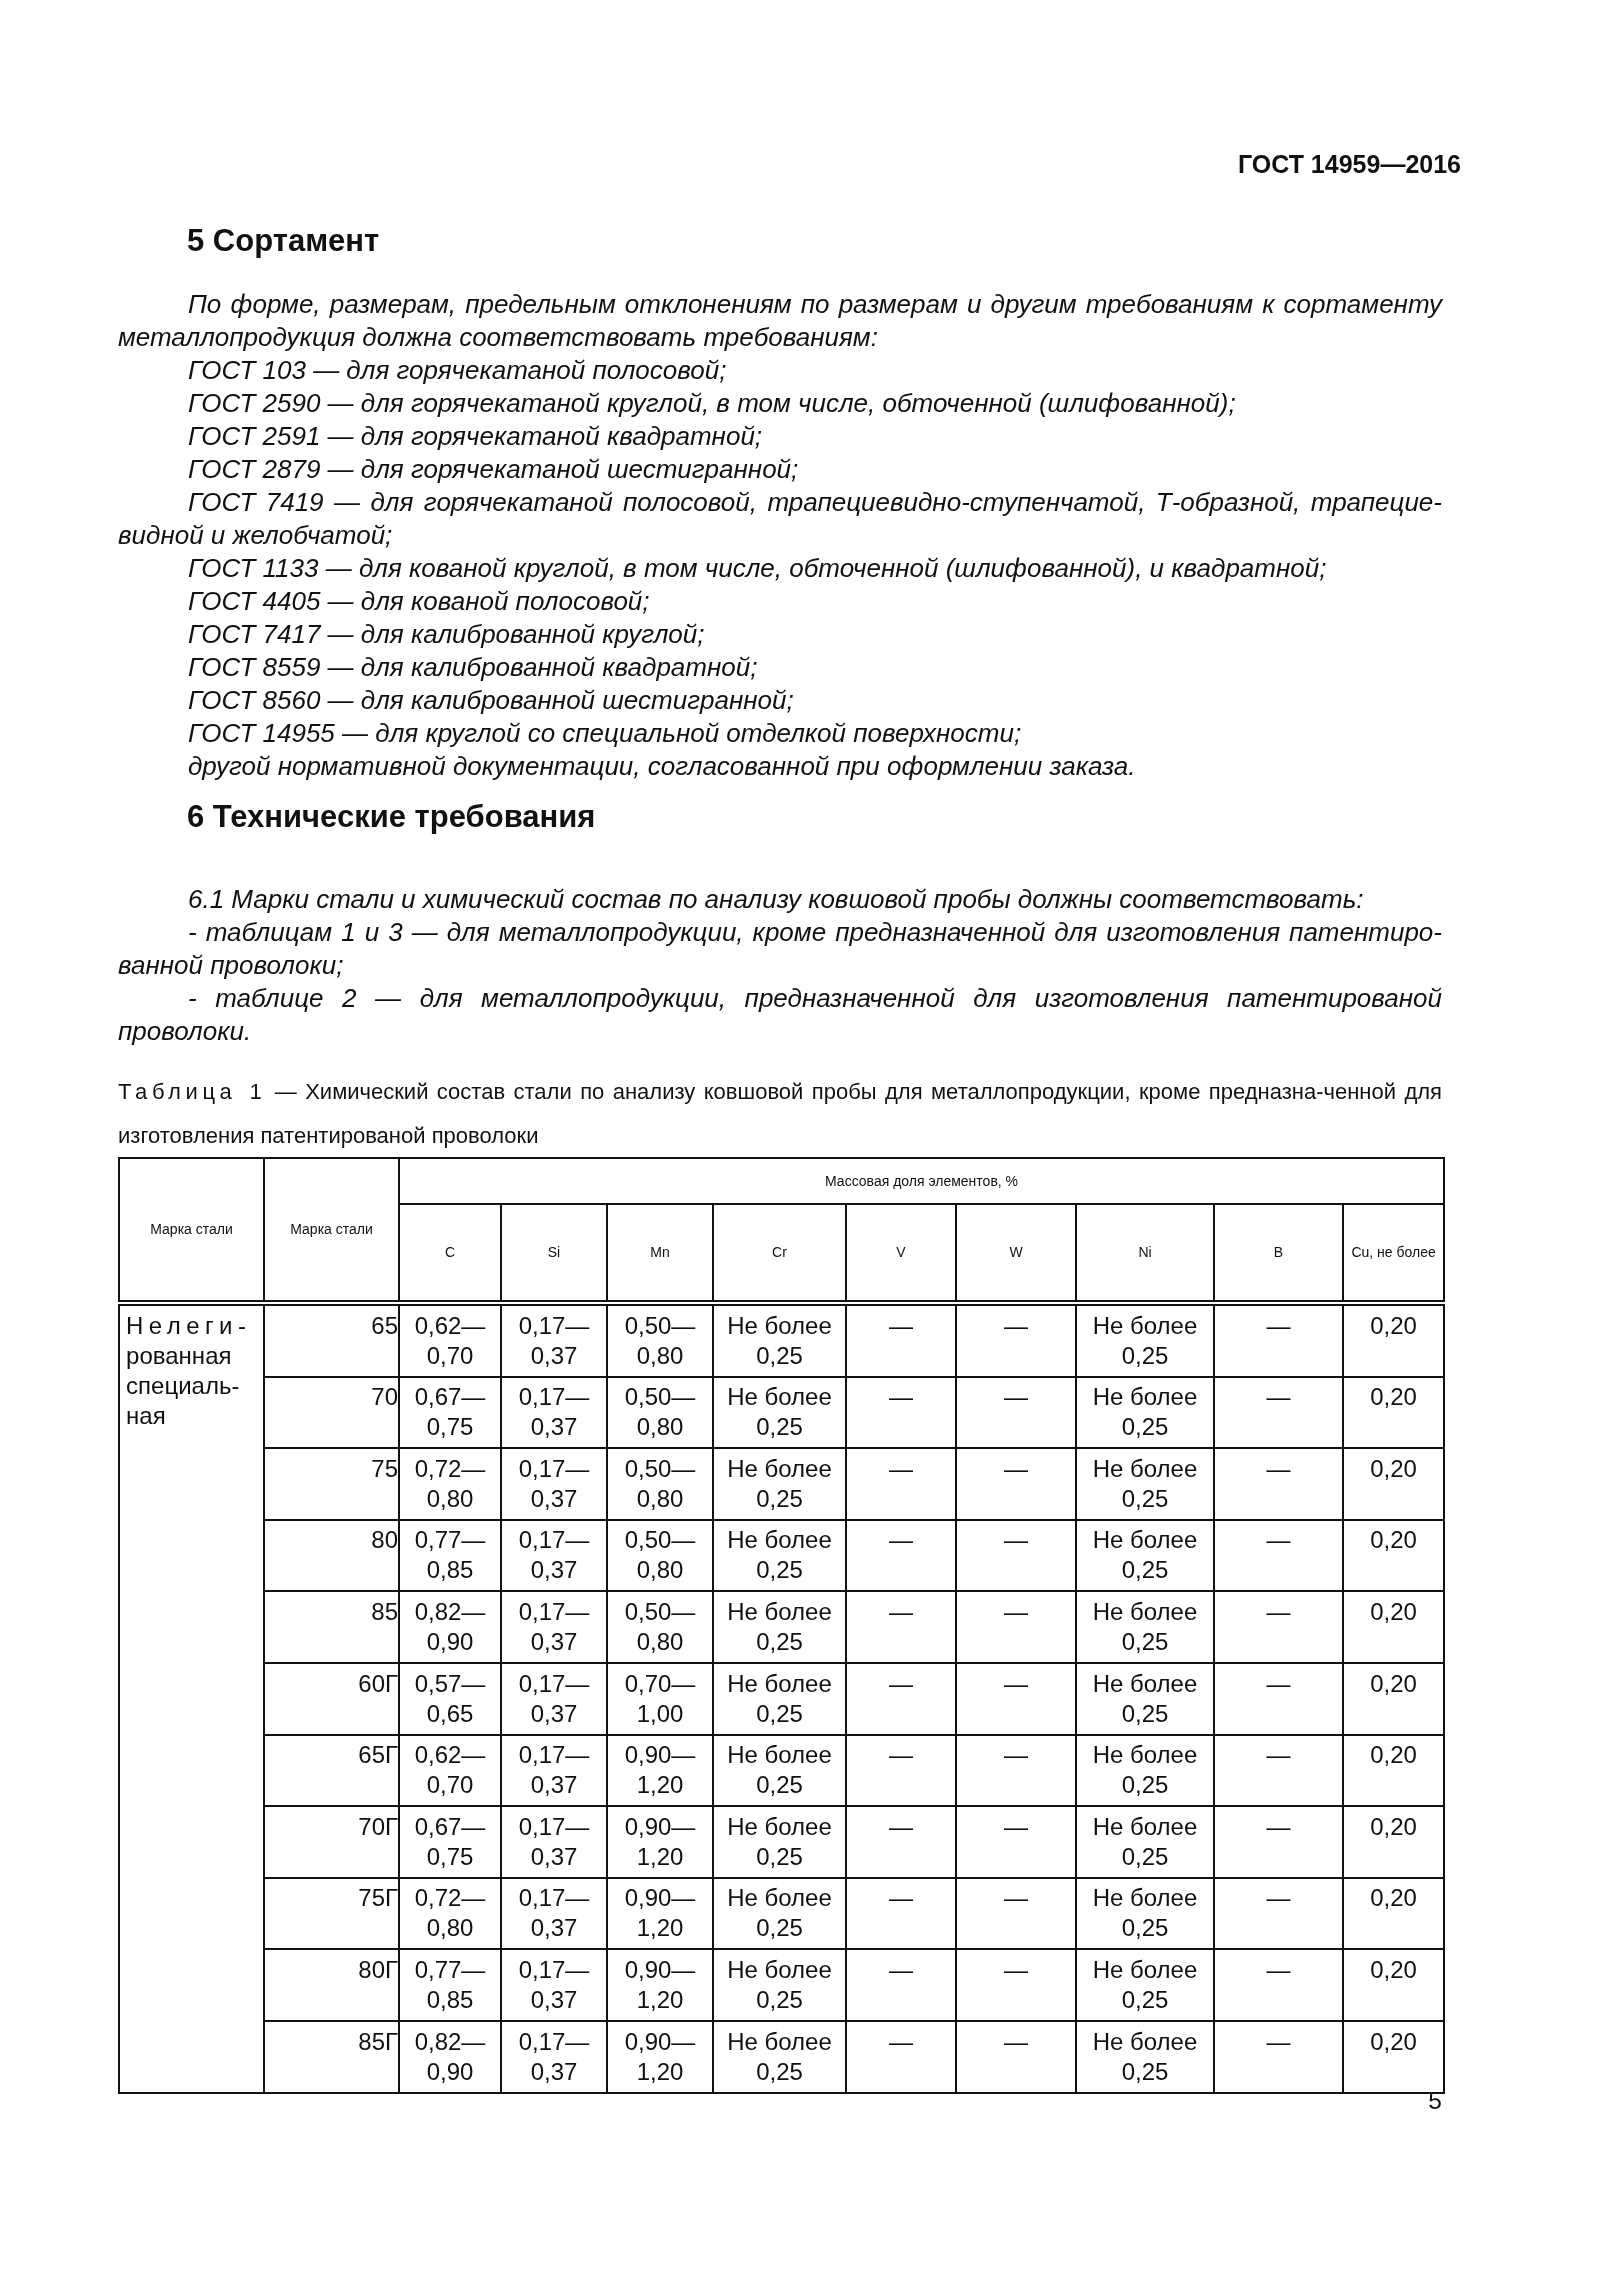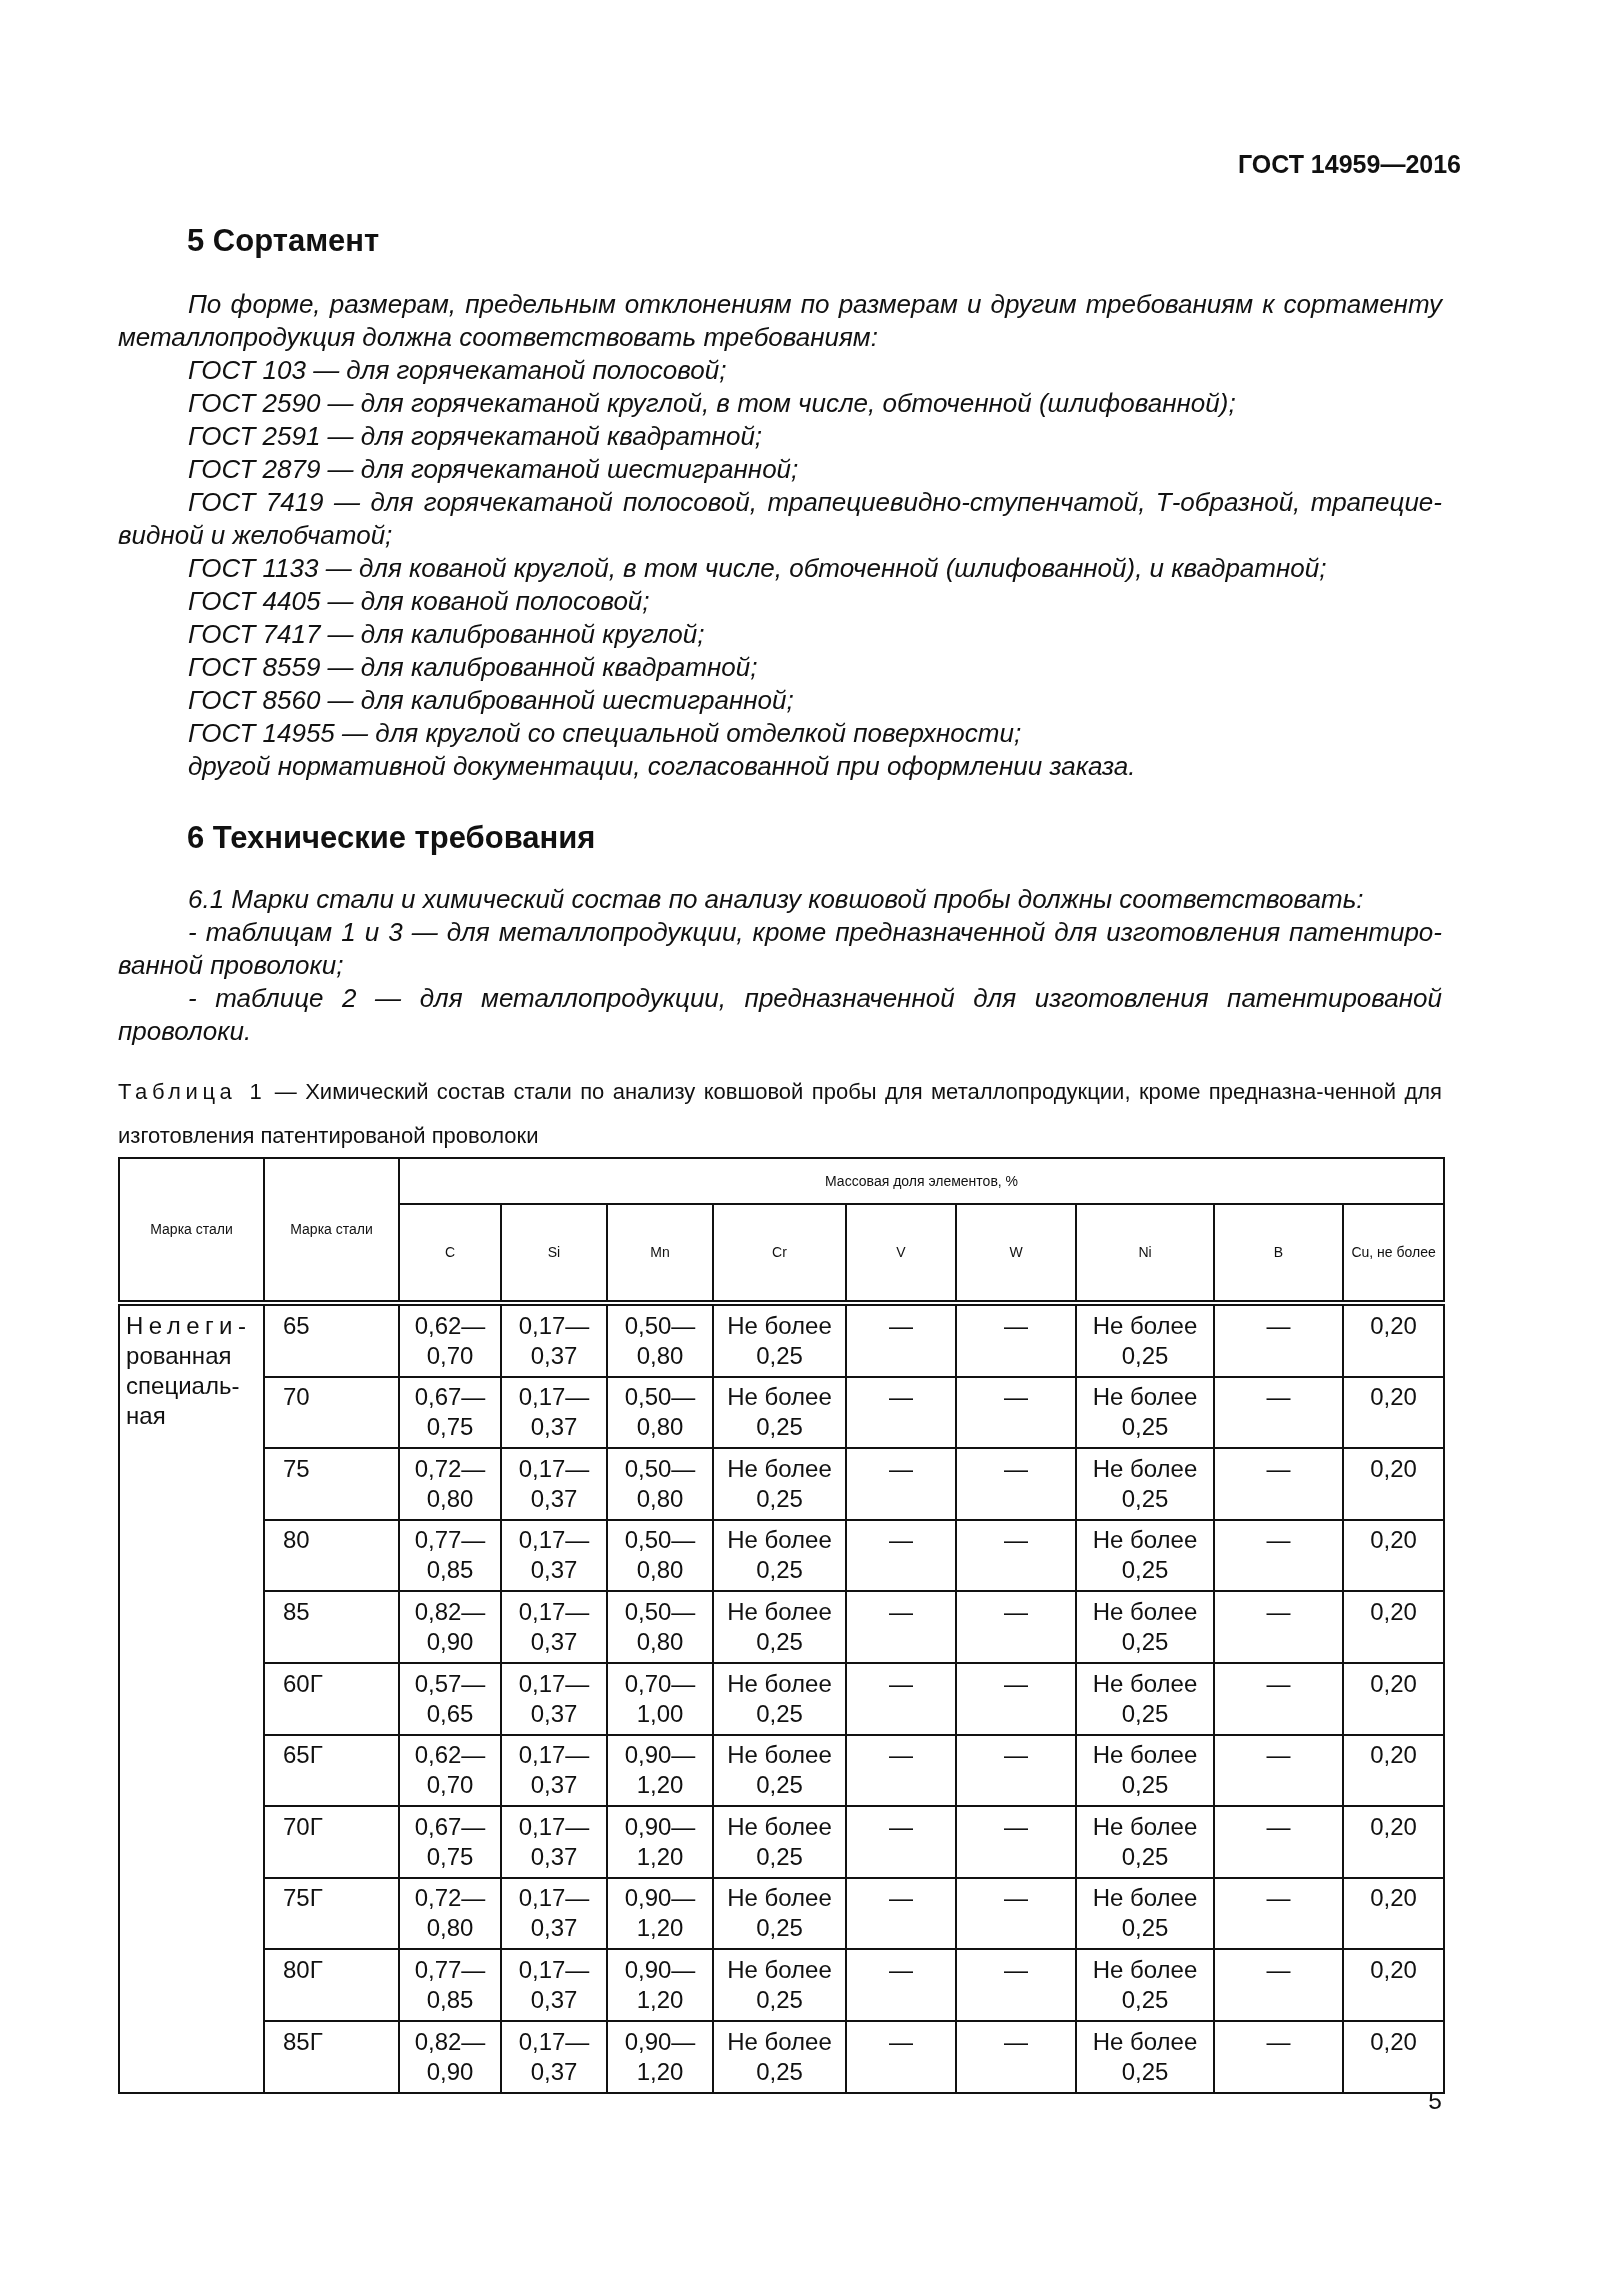--- a/index.html
+++ b/index.html
@@ -2,39 +2,39 @@
 <html style="font-size:12.2px"><head>
 <meta charset="utf-8">
 <style>
   html, body { margin:0; padding:0; background:#ffffff; }
   body { width:1623px; height:2295px; position:relative; overflow:hidden; color:#111;
          font-family:"Liberation Sans", "DejaVu Sans", sans-serif; }
   .abs { position:absolute; }
   #doc-id { left:0; width:1442px; text-align:right; top:150px; font-weight:bold; font-size:25px;margin-left:19px; }
   h2 { margin:0; font-size:31px; font-weight:bold; position:absolute; left:187px; }
   #sec5-title { top:223px; }
-  #sec6-title { top:820px; }
+  #sec6-title { top:799px; }
   .para { position:absolute; left:118px; width:1324px; font-size:26px; line-height:33px;font-style:italic; }
   .para p { margin:0; }
   .ind { text-indent:70px; }
   .just { text-align:justify; text-align-last:left; }
   #sec5-body { top:288px; }
   #sec6-body { top:883px; }
   #caption { position:absolute; left:118px; width:1324px; top:1070px; font-size:22px; line-height:44px; }
   .spaced { letter-spacing:4.6px; }
 
   table#chem { position:absolute; left:118px; top:1157px; width:1325px; border-collapse:collapse;
                table-layout:fixed; font-size:24px; }
   #chem td, #chem th { border:2.3px solid #111; padding:0; font-weight:normal; vertical-align:top; }
   #chem thead th { vertical-align:middle; text-align:center; font-size:14px; line-height:25px; }
   #chem thead tr.h1 th.top { height:44px; }
   #chem thead tr.h2 th { height:95px; }
   #chem thead tr.h2 th, #chem thead tr.h1 th.span2 { border-bottom:6.9px double #111; }
   #chem tbody td { height:65px; line-height:30px; text-align:center; padding-top:4.6px; }
-  #chem tbody td.grade { text-align:left; padding-left:18px; }
+  #chem tbody td.grade { text-align:right; padding-left:12px; }
   #chem tbody td.group { text-align:left; padding-left:6.1px; padding-right:3.1px; line-height:30px; }
   .group-line1 { letter-spacing:5.4px; }
   #page-num { position:absolute; left:0; width:1442px; text-align:right; top:2087px; font-size:24.5px; }
 </style>
 </head>
 <body>
 
 <div id="doc-id" class="abs">ГОСТ 14959—2016</div>
 
 <h2 id="sec5-title">5 Сортамент</h2>

